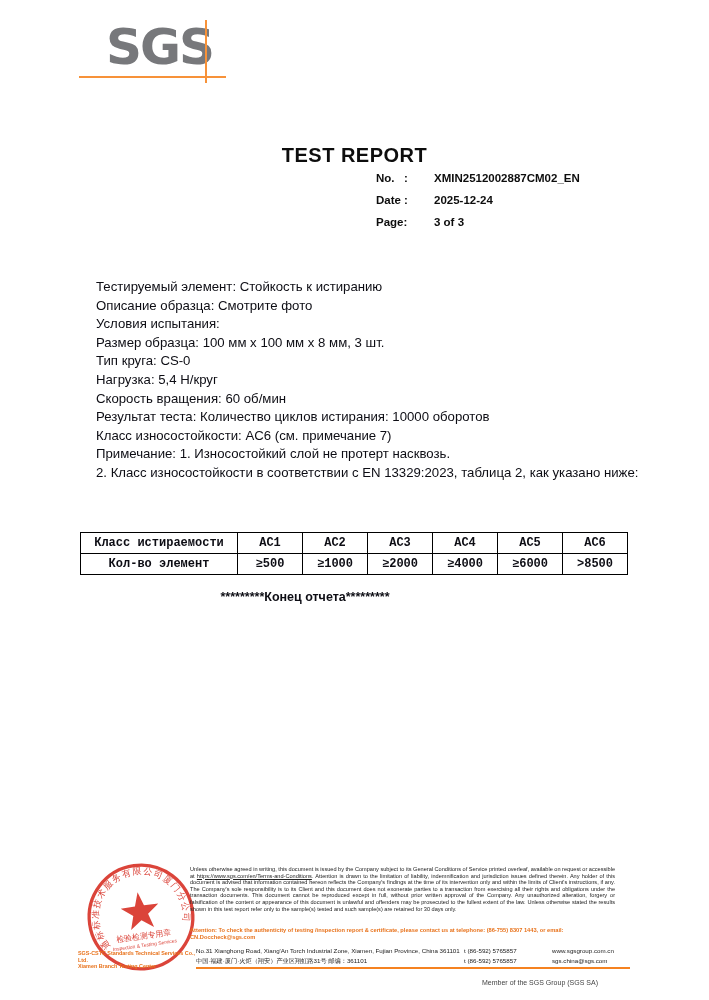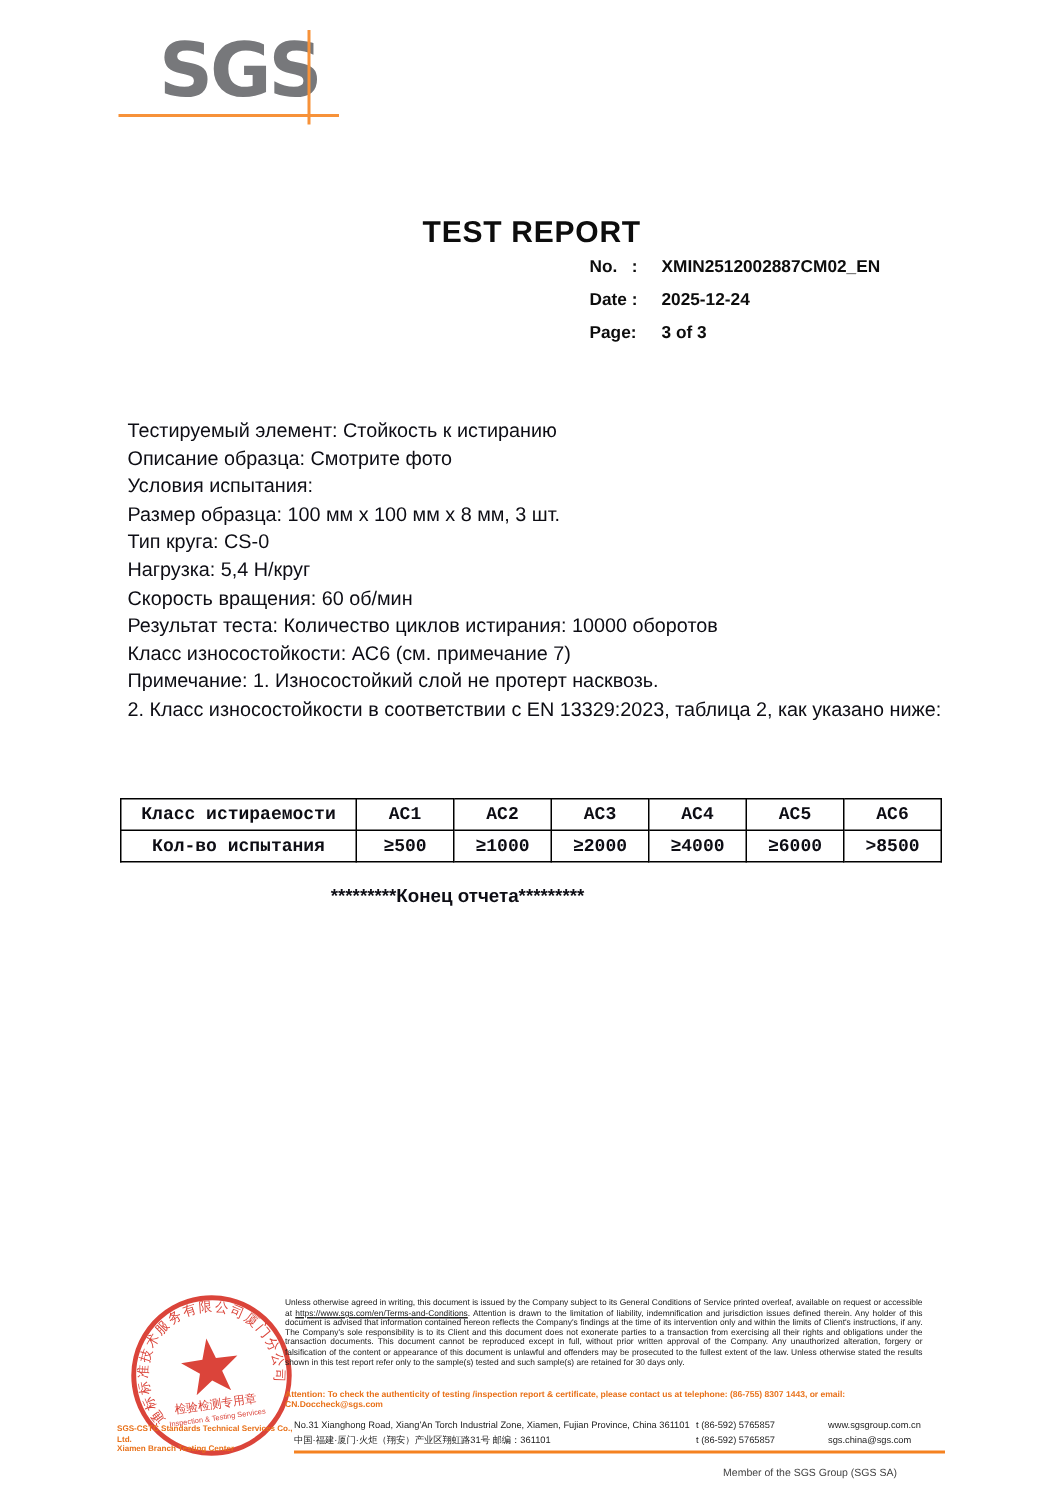--- a/index.html
+++ b/index.html
@@ -18,24 +18,24 @@
   .logo-vline{position:absolute; left:205px; top:20px; width:2px; height:63px; background:#f79239;}
   .logo-hline{position:absolute; left:79px;  top:76px; width:147px; height:2px; background:#f79239;}
   
   .report-title{
     position:absolute; left:0; top:144px; width:709px;
     text-align:center; font-size:20px; font-weight:700;
     letter-spacing:.5px; color:#0d0d0d;
   }
   .meta{position:absolute; left:376px; top:167px; font-size:11.5px; font-weight:700; color:#0d0d0d;}
   .meta-row{display:flex; height:22px; align-items:center;}
-  .meta-label{white-space:pre; width:42px;margin-left:17px;}
-  .meta-value{white-space:pre; margin-left:6px;}
+  .meta-label{white-space:pre; width:42px;}
+  .meta-value{white-space:pre; margin-left:16px;}
   
-  .body-block{position:absolute; left:85px; top:278px; width:560px;
+  .body-block{position:absolute; left:96px; top:278px; width:560px;
     font-size:13.2px; line-height:18.6px; color:#0d0d14; font-weight:500;}
   .body-line{white-space:nowrap;}
   
   .results{position:absolute; left:80px; top:532px; width:548px;
     border-collapse:collapse; table-layout:fixed;}
   .results td{
     border:1.4px solid #000; height:20px; text-align:center;
     font-size:12px; font-weight:700; color:#0d0d14; padding:0 2px;font-family:Liberation Mono, monospace;
   }
   .results td.lbl{width:152px;}
@@ -106,21 +106,21 @@
       <tr>
         <td class="lbl">Класс истираемости</td>
         <td>AC1</td>
         <td>AC2</td>
         <td>AC3</td>
         <td>AC4</td>
         <td>AC5</td>
         <td>AC6</td>
       </tr>
       <tr>
-        <td class="lbl">Кол-во испытания</td>
+        <td class="lbl">Кол-во элемент</td>
         <td>≥500</td>
         <td>≥1000</td>
         <td>≥2000</td>
         <td>≥4000</td>
         <td>≥6000</td>
         <td>&gt;8500</td>
       </tr>
     </tbody>
   </table>
 

